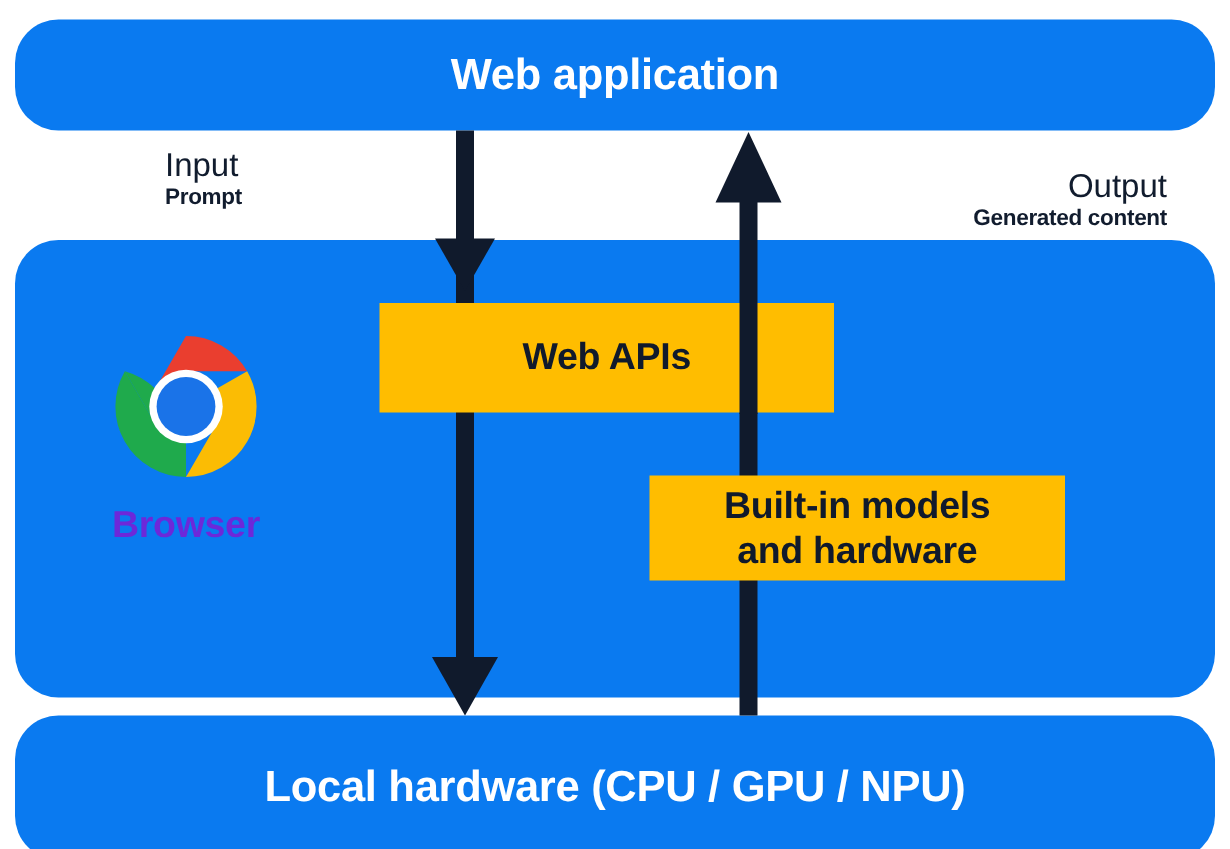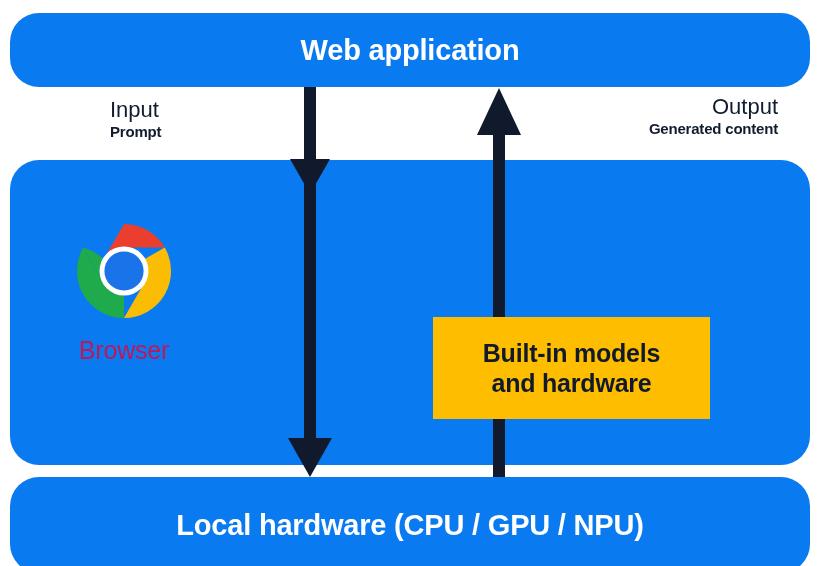--- a/index.html
+++ b/index.html
@@ -53,21 +53,21 @@
     font-size: 22px;
     font-weight: normal;
   }
   .flow-label .value {
     display: block;
     font-size: 15px;
     font-weight: bold;
     letter-spacing: -0.2px;
   }
   #label-input  { left: 110px; top: 97px;  text-align: left; }
-  #label-output { right: 42px; top: 94px;  text-align: right; }
+  #label-output { right: 42px; top: 111px;  text-align: right; }
 
   
   .arrow-svg {
     position: absolute;
     left: 0;
     top: 0;
     width: 820px;
     height: 566px;
     pointer-events: none;
   }
@@ -87,21 +87,21 @@
     letter-spacing: -0.2px;
     z-index: 4;
   }
   #box-web-apis {
     left: 253px; top: 202px;
     width: 303px; height: 73px;
     font-size: 25px;
   }
   #box-builtin {
     left: 433px; top: 317px;
-    width: 277px; height: 102px;
+    width: 277px; height: 70px;
     font-size: 25px;
     line-height: 1.22;
   }
 
   
   #browser-group {
     position: absolute;
     left: 58px;
     top: 222px;
     width: 132px;
@@ -110,23 +110,23 @@
   }
   #chrome-icon {
     display: block;
     margin: 0 auto;
     width: 98px;
     height: 98px;
   }
   #browser-label {
     display: block;
     margin-top: 16px;
-    color: #be185d;
+    color: #6d28d9;
     font-size: 25px;
-    font-weight: normal;
+    font-weight: bold;
     letter-spacing: -0.2px;
   }
 </style>
 </head>
 <body>
 
 <div id="canvas">
 
   <div class="band" id="band-top">
     <span class="band-title">Web application</span>
@@ -173,20 +173,23 @@
 
       <path d="M8.4 26 A48 48 0 0 1 29.2 38 L29.2 38 L29.2 62 Z" fill="#1faa4c"></path>
 
       <circle cx="50" cy="50" r="25" fill="#ffffff"></circle>
 
       <circle cx="50" cy="50" r="20" fill="#1a73e8"></circle>
     </svg>
     <span id="browser-label">Browser</span>
   </div>
 
+  <div class="box" id="box-web-apis">
+    <span>Web APIs</span>
+  </div>
 
   <div class="box" id="box-builtin">
     <span>
       <span>Built-in models</span><br>
       <span>and hardware</span>
     </span>
   </div>
 
   <svg id="arrows-over" class="arrow-svg" viewBox="0 0 820 566">
 

